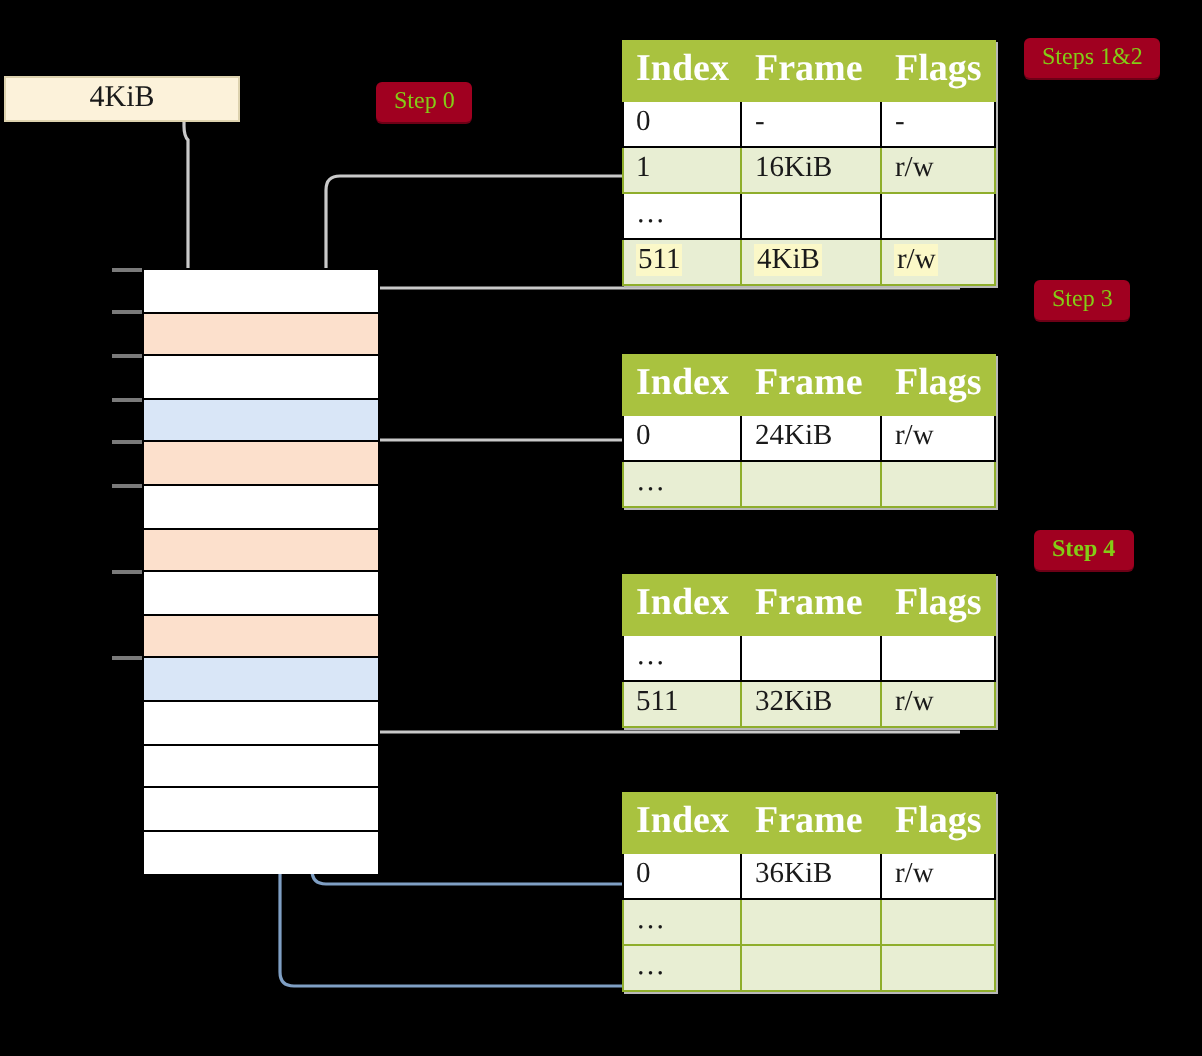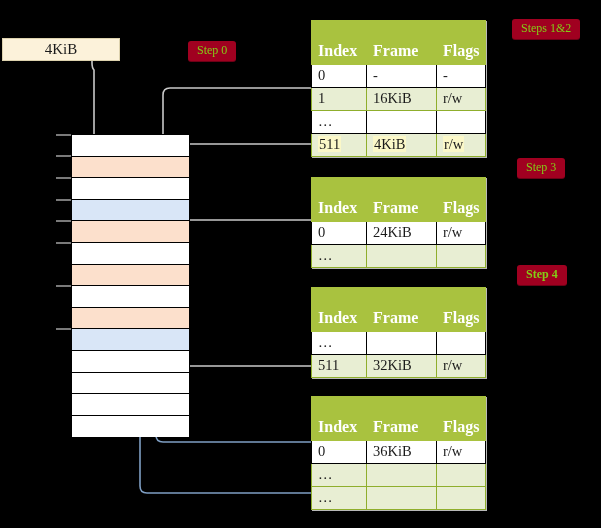--- a/index.html
+++ b/index.html
@@ -46,21 +46,21 @@
     color: #84cc16;
     font-size: 12px;
     padding: 3px 9px 4px 9px;
     border-radius: 3px;
     white-space: nowrap;
     line-height: 1.1;
     box-shadow: 0 1px 0 #6d0016;
   }
   .badge-s0   { left: 188px; top: 41px; }
   .badge-s12  { left: 512px; top: 19px; }
-  .badge-s3   { left: 517px; top: 158px; }
+  .badge-s3   { left: 517px; top: 140px; }
   .badge-s4   { left: 517px; top: 265px; font-weight: bold; }
 
   
   .mem-col {
     position: absolute;
     left: 71px; top: 134px;
     width: 119px; height: 281px;
     border: 1.5px solid #000000;
     box-sizing: border-box;
     background: #ffffff;
@@ -91,23 +91,23 @@
     background: #ffffff;
     font-size: 14.5px;
     table-layout: fixed;
     box-shadow: 1px 1px 0 #b9b9b9;
   }
   .ptable th {
     background: #a9c23f;
     color: #ffffff;
     font-weight: bold;
     text-align: left;
-    padding: 21px 6px 4px 6px;
+    padding: 3px 6px 4px 6px;
     border: 1px solid #a9c23f;
-    font-size: 16px;
+    font-size: 19px;
   }
   .ptable td {
     padding: 2px 6px 3px 6px;
     border: 1px solid #000000;
     height: 20px;
     box-sizing: border-box;
     color: #1a1a1a;
   }
   .ptable tr.alt td { background: #e8eed3; border-color: #8fae2c; }
   .ptable tr.plain td { background: #ffffff; }

